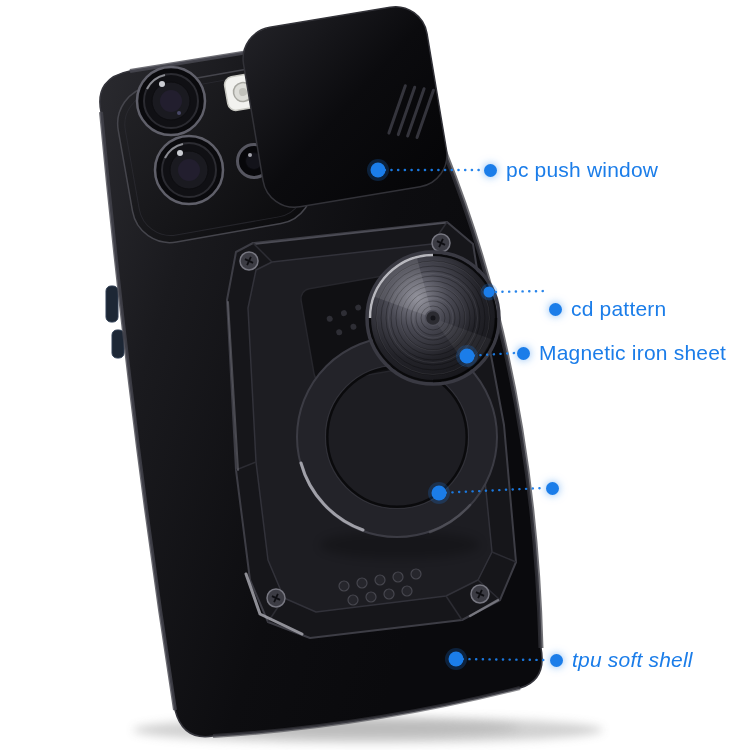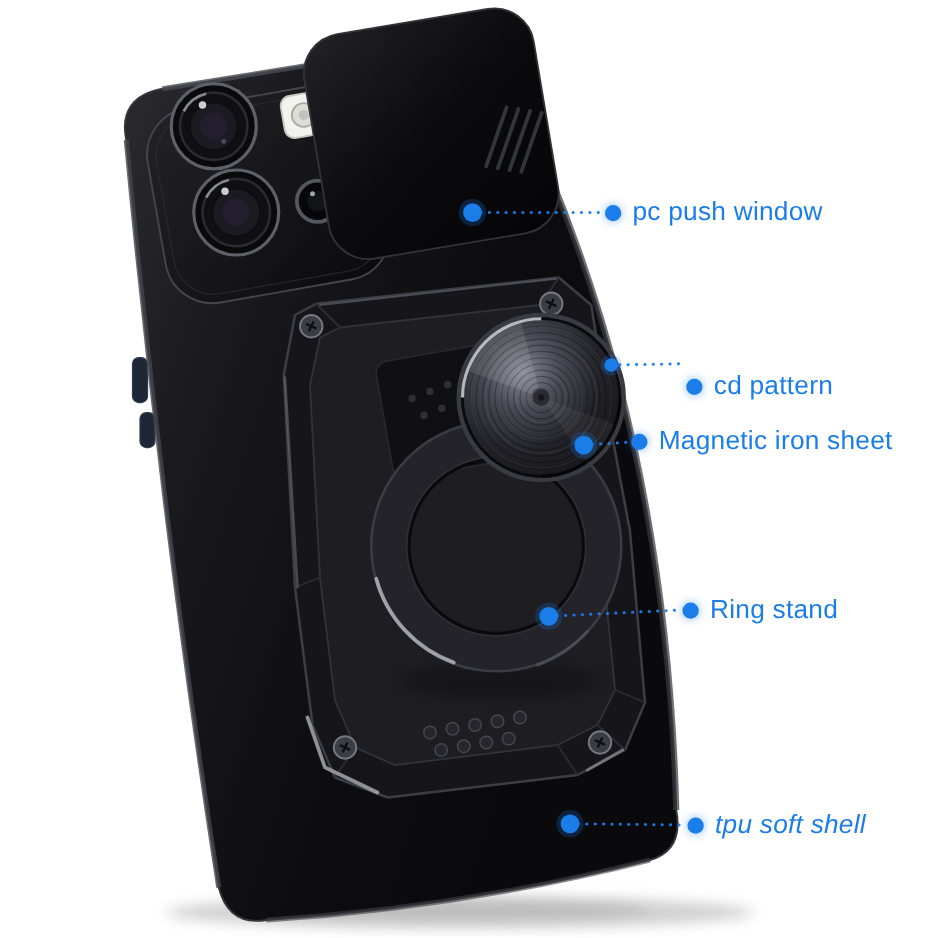--- a/index.html
+++ b/index.html
@@ -254,28 +254,27 @@
   <div class="annotation" style="left:484px;top:157px;">
     <span class="dot"></span>
     <span class="label">pc push window</span>
   </div>
 
   <div class="annotation" style="left:549px;top:278px;margin-top:18px;">
     <span class="dot"></span>
     <span class="label">cd pattern</span>
   </div>
 
-  <div class="annotation" style="left:505px;top:340px;">
+  <div class="annotation" style="left:517px;top:340px;">
     <span class="dot"></span>
     <span class="label">Magnetic iron sheet</span>
   </div>
 
   <div class="annotation" style="left:546px;top:475px;">
     <span class="dot"></span>
-    <span class="label">Ring stand</span>
   </div>
 
   <div class="annotation" style="left:550px;top:647px;font-style:italic;">
     <span class="dot"></span>
     <span class="label">tpu soft shell</span>
   </div>
 
 </div>
 
 </body></html>

